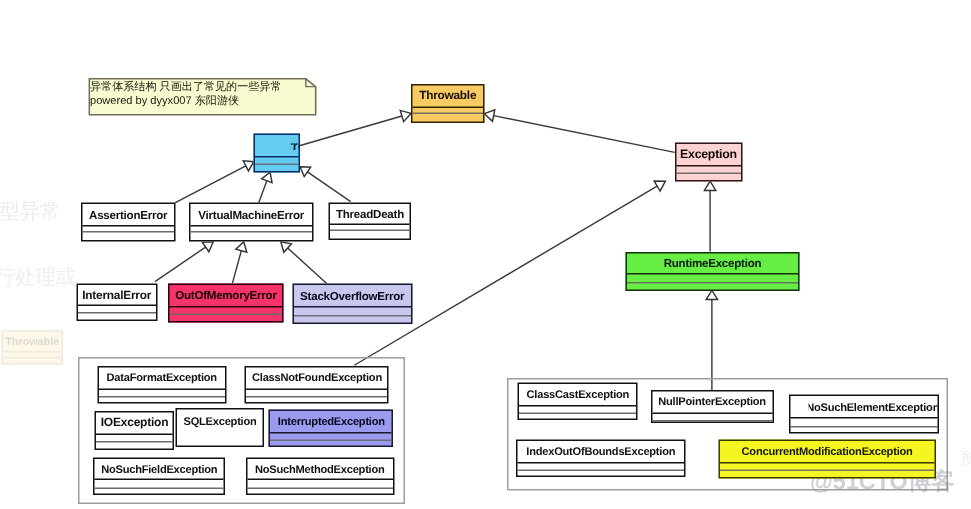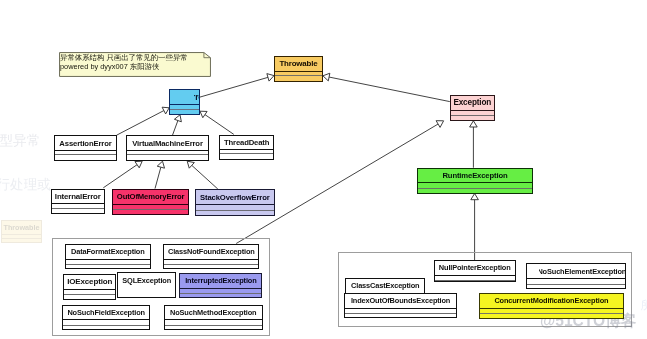--- a/index.html
+++ b/index.html
@@ -208,21 +208,21 @@
       <div class="c2" style="border-top-color:#6b6b6b;"></div>
     </div>
   </div>
   <div class="node" style="left:163.5px;top:304.7px;width:99.4px;height:25.3px;">
     <div class="nbody" style="background:#ffffff;border-color:#111111;">
       <div class="title" style="height:13.0px;font-size:7.4px;color:#111111;">NoSuchMethodException</div>
       <div class="c1" style="height:6.0px;border-top-color:#111111;"></div>
       <div class="c2" style="border-top-color:#6b6b6b;"></div>
     </div>
   </div>
-  <div class="node" style="left:345.1px;top:278px;width:80.3px;height:25.2px;">
+  <div class="node" style="left:345.1px;top:255px;width:80.3px;height:25.2px;">
     <div class="nbody" style="background:#ffffff;border-color:#111111;">
       <div class="title" style="height:13.9px;font-size:7.4px;color:#111111;">ClassCastException</div>
       <div class="c1" style="height:5.0px;border-top-color:#111111;"></div>
       <div class="c2" style="border-top-color:#6b6b6b;"></div>
     </div>
   </div>
   <div class="node" style="left:433.6px;top:260.0px;width:82.3px;height:22px;">
     <div class="nbody" style="background:#ffffff;border-color:#111111;">
       <div class="title" style="height:13.9px;font-size:7.4px;color:#111111;">NullPointerException</div>
       <div class="c1" style="height:5.0px;border-top-color:#111111;"></div>

